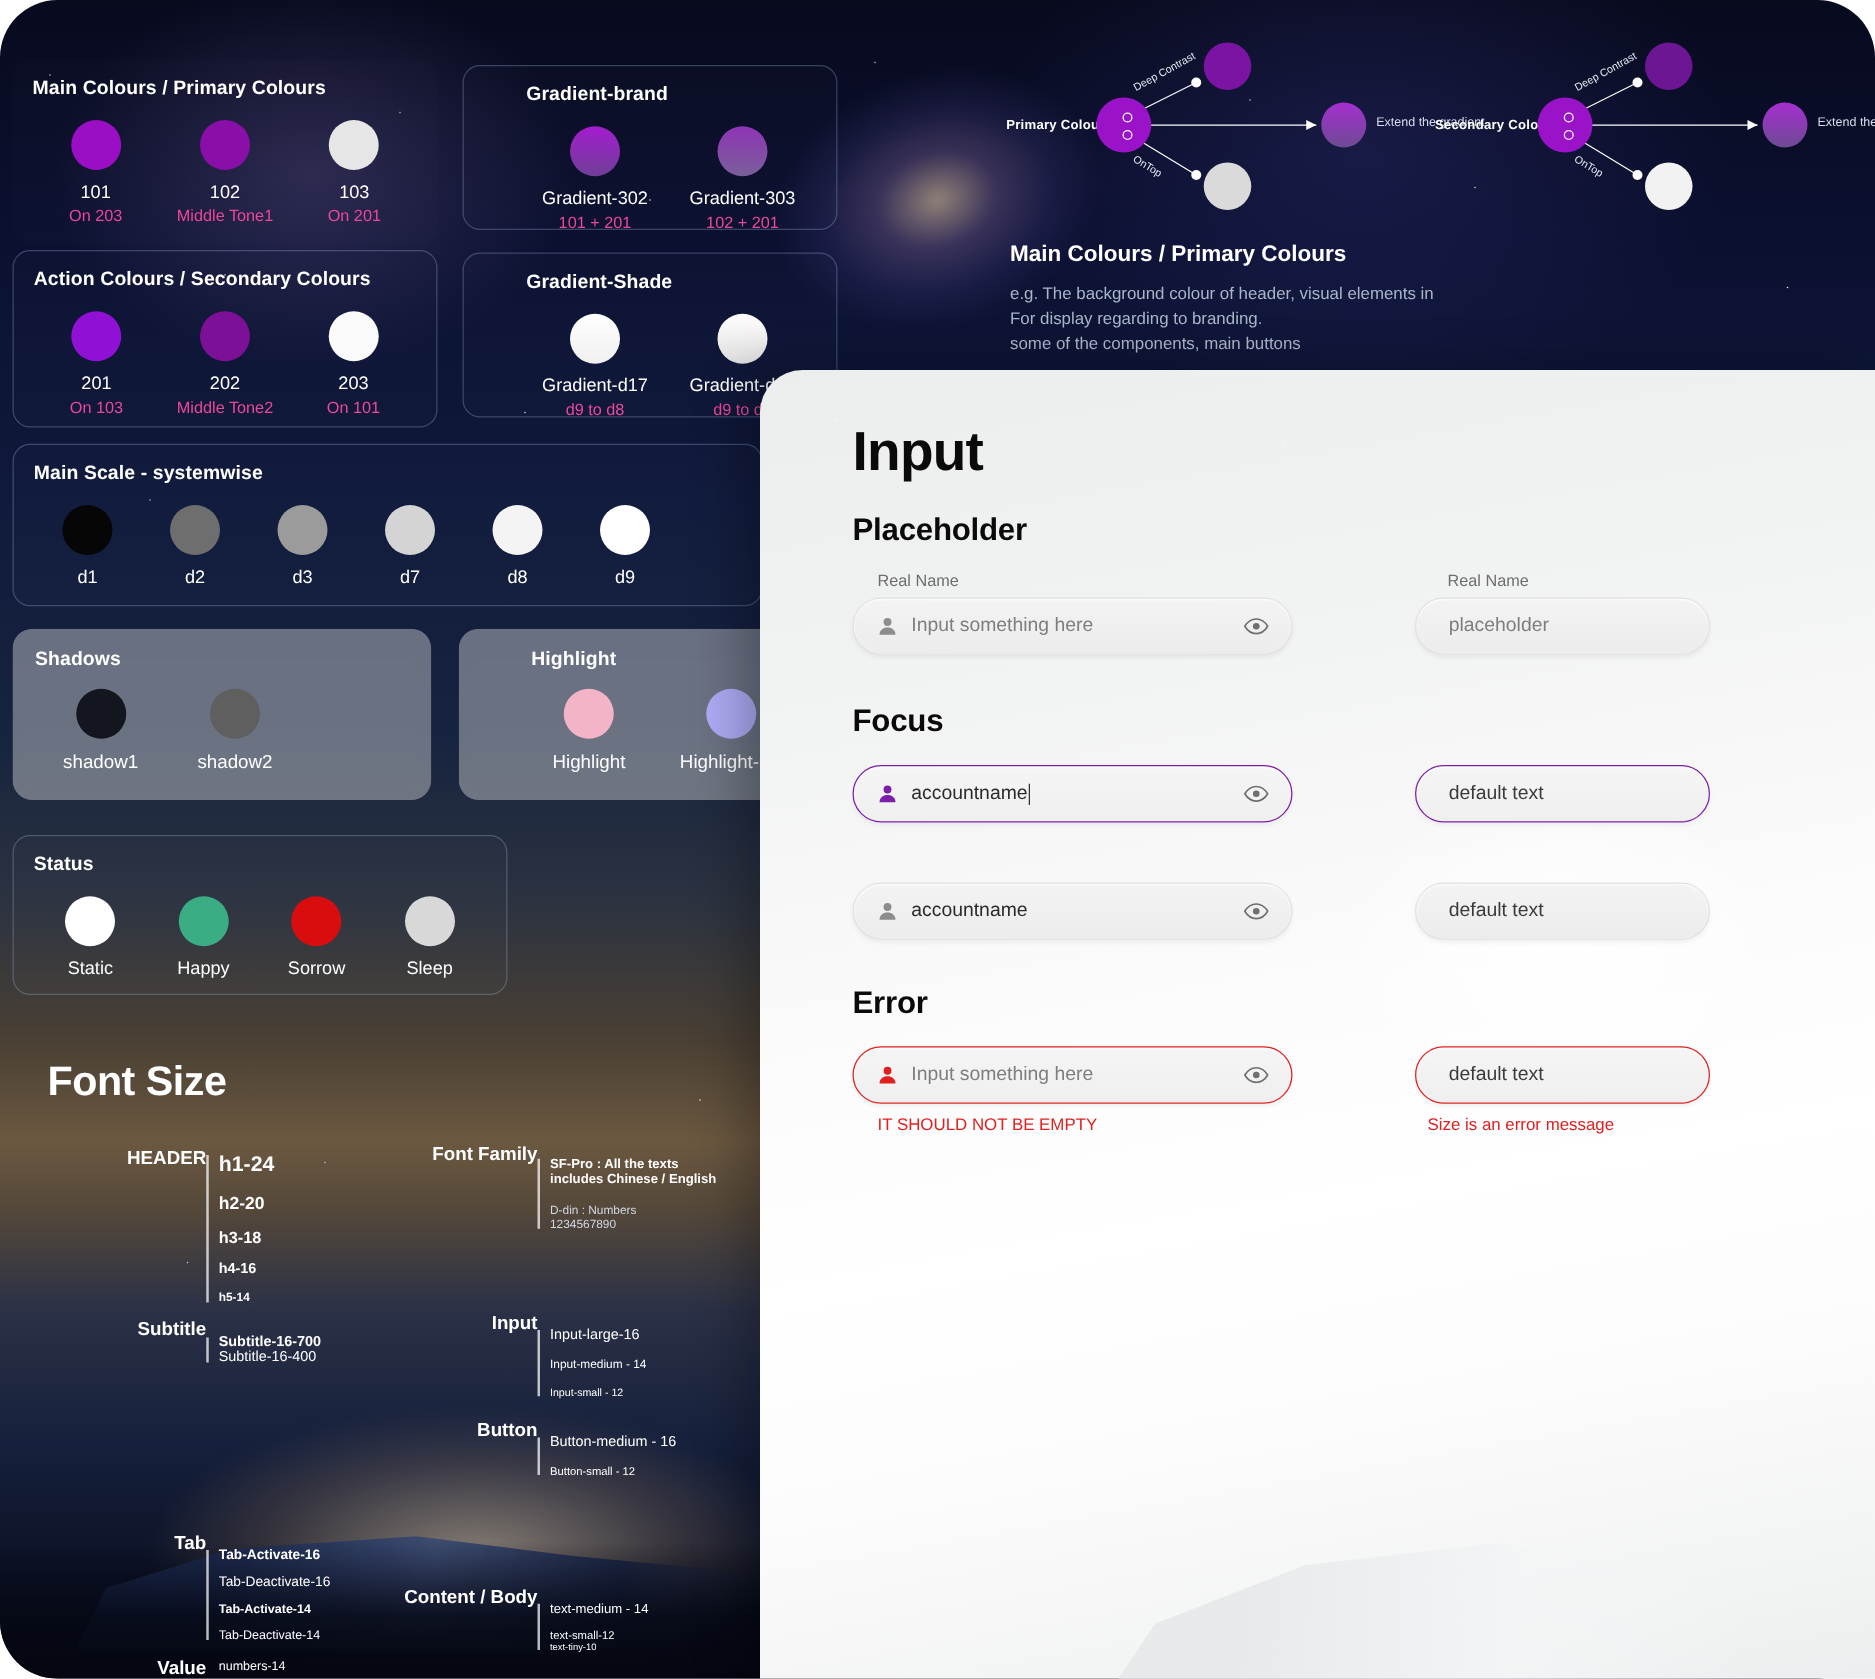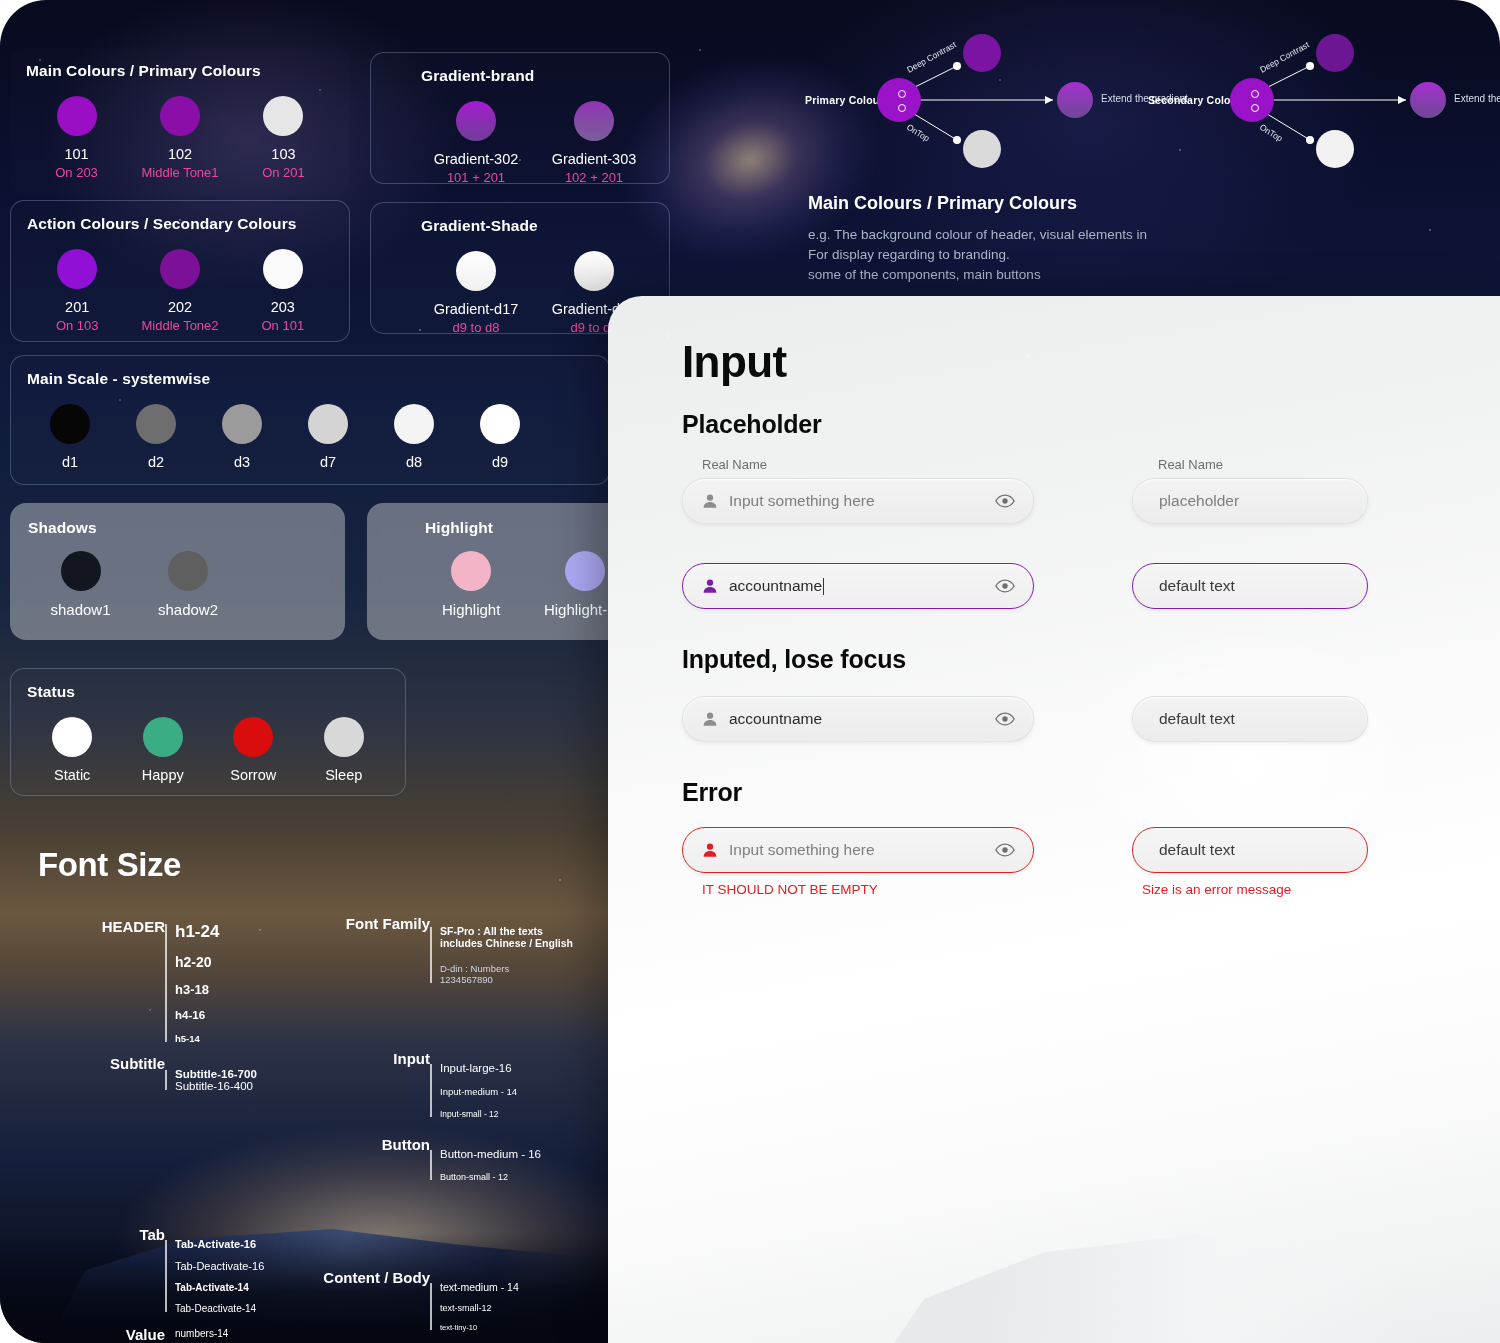--- a/index.html
+++ b/index.html
@@ -524,21 +524,21 @@
       <div style="font-size:11.5px;margin-bottom:12px;">Button-medium - 16</div>
       <div style="font-size:9px;">Button-small - 12</div>
     </div>
   </div>
 
   <div class="fs-group" style="left:440px; top:1281px;">
     <div class="fs-bar"></div>
     <div class="fs-label" style="font-size:15px; top:-12px;">Content / Body</div>
     <div class="fs-items">
       <div style="font-size:10.5px;margin-bottom:10px;">text-medium - 14</div>
-      <div style="font-size:9px;margin-bottom:10px;">text-small-12</div>
+      <div style="font-size:9px;">text-small-12</div>
       <div style="font-size:7.5px;">text-tiny-10</div>
     </div>
   </div>
 
   <div class="fs-group" style="left:175px; top:1238px;">
     <div class="fs-bar"></div>
     <div class="fs-label" style="font-size:15px; top:-12px;">Tab</div>
     <div class="fs-items">
       <div style="font-size:11px;font-weight:700;margin-bottom:10px;">Tab-Activate-16</div>
       <div style="font-size:11px;font-weight:400;margin-bottom:10px;">Tab-Deactivate-16</div>
@@ -584,20 +584,21 @@
           <div class="col-right">
             <div class="field-label" style="padding-left:26px;">Real Name</div>
             <div class="input-pill normal">
               <span class="pill-text">placeholder</span>
             </div>
           </div>
         </div>
       </div>
 
       <div style="margin-top:26px;">
+        <div class="state-title">Focus</div>
 
         <div class="grid-row" style="height:72px; margin-top:20px;">
           <div class="col-left">
             <div class="input-pill focus">
               <svg class="person-icon" viewBox="0 0 24 24">
                 <circle cx="12" cy="7.5" r="4.2" fill="#7d1ea8"></circle>
                 <path d="M3.5 21c0-4.8 3.8-7.6 8.5-7.6s8.5 2.8 8.5 7.6z" fill="#7d1ea8"></path>
               </svg>
               <span class="pill-text filled">accountname</span>
               <span class="caret"></span>
@@ -609,21 +610,20 @@
           </div>
           <div class="col-right">
             <div class="input-pill normal focus">
               <span class="pill-text dark">default text</span>
             </div>
           </div>
         </div>
       </div>
 
       <div style="margin-top:10px;">
-        <div class="state-title">Inputed, lose focus</div>
 
         <div class="grid-row" style="height:72px; margin-top:22px;">
           <div class="col-left">
             <div class="input-pill">
               <svg class="person-icon" viewBox="0 0 24 24">
                 <circle cx="12" cy="7.5" r="4.2" fill="#8d8d8d"></circle>
                 <path d="M3.5 21c0-4.8 3.8-7.6 8.5-7.6s8.5 2.8 8.5 7.6z" fill="#8d8d8d"></path>
               </svg>
               <span class="pill-text filled">accountname</span>
               <svg class="eye-icon" viewBox="0 0 24 16">

